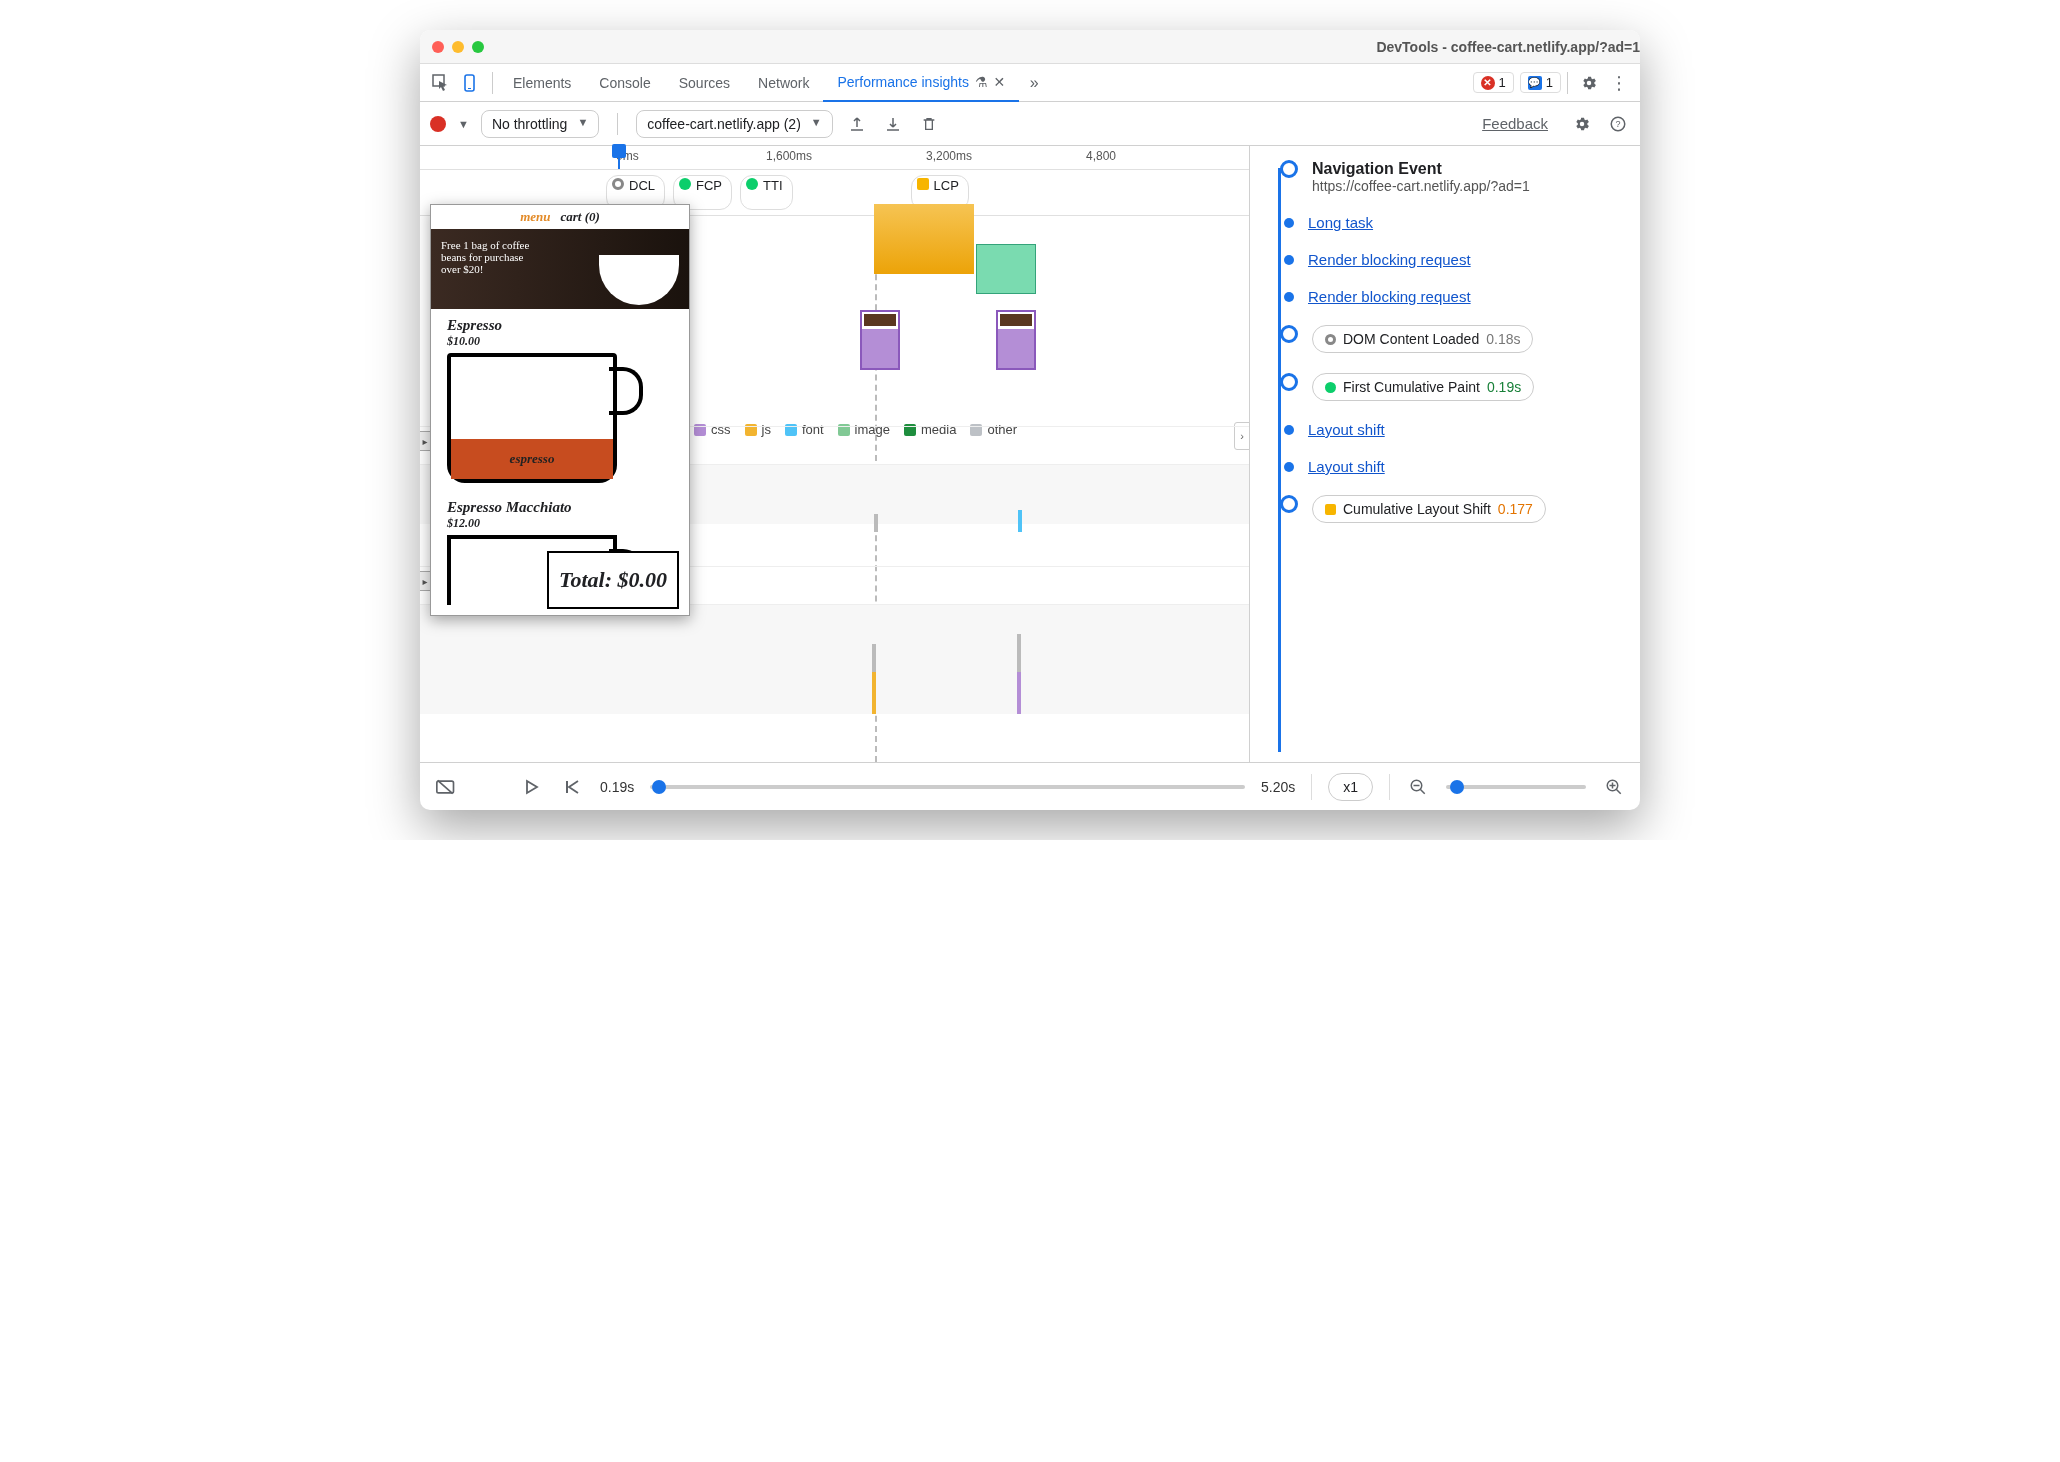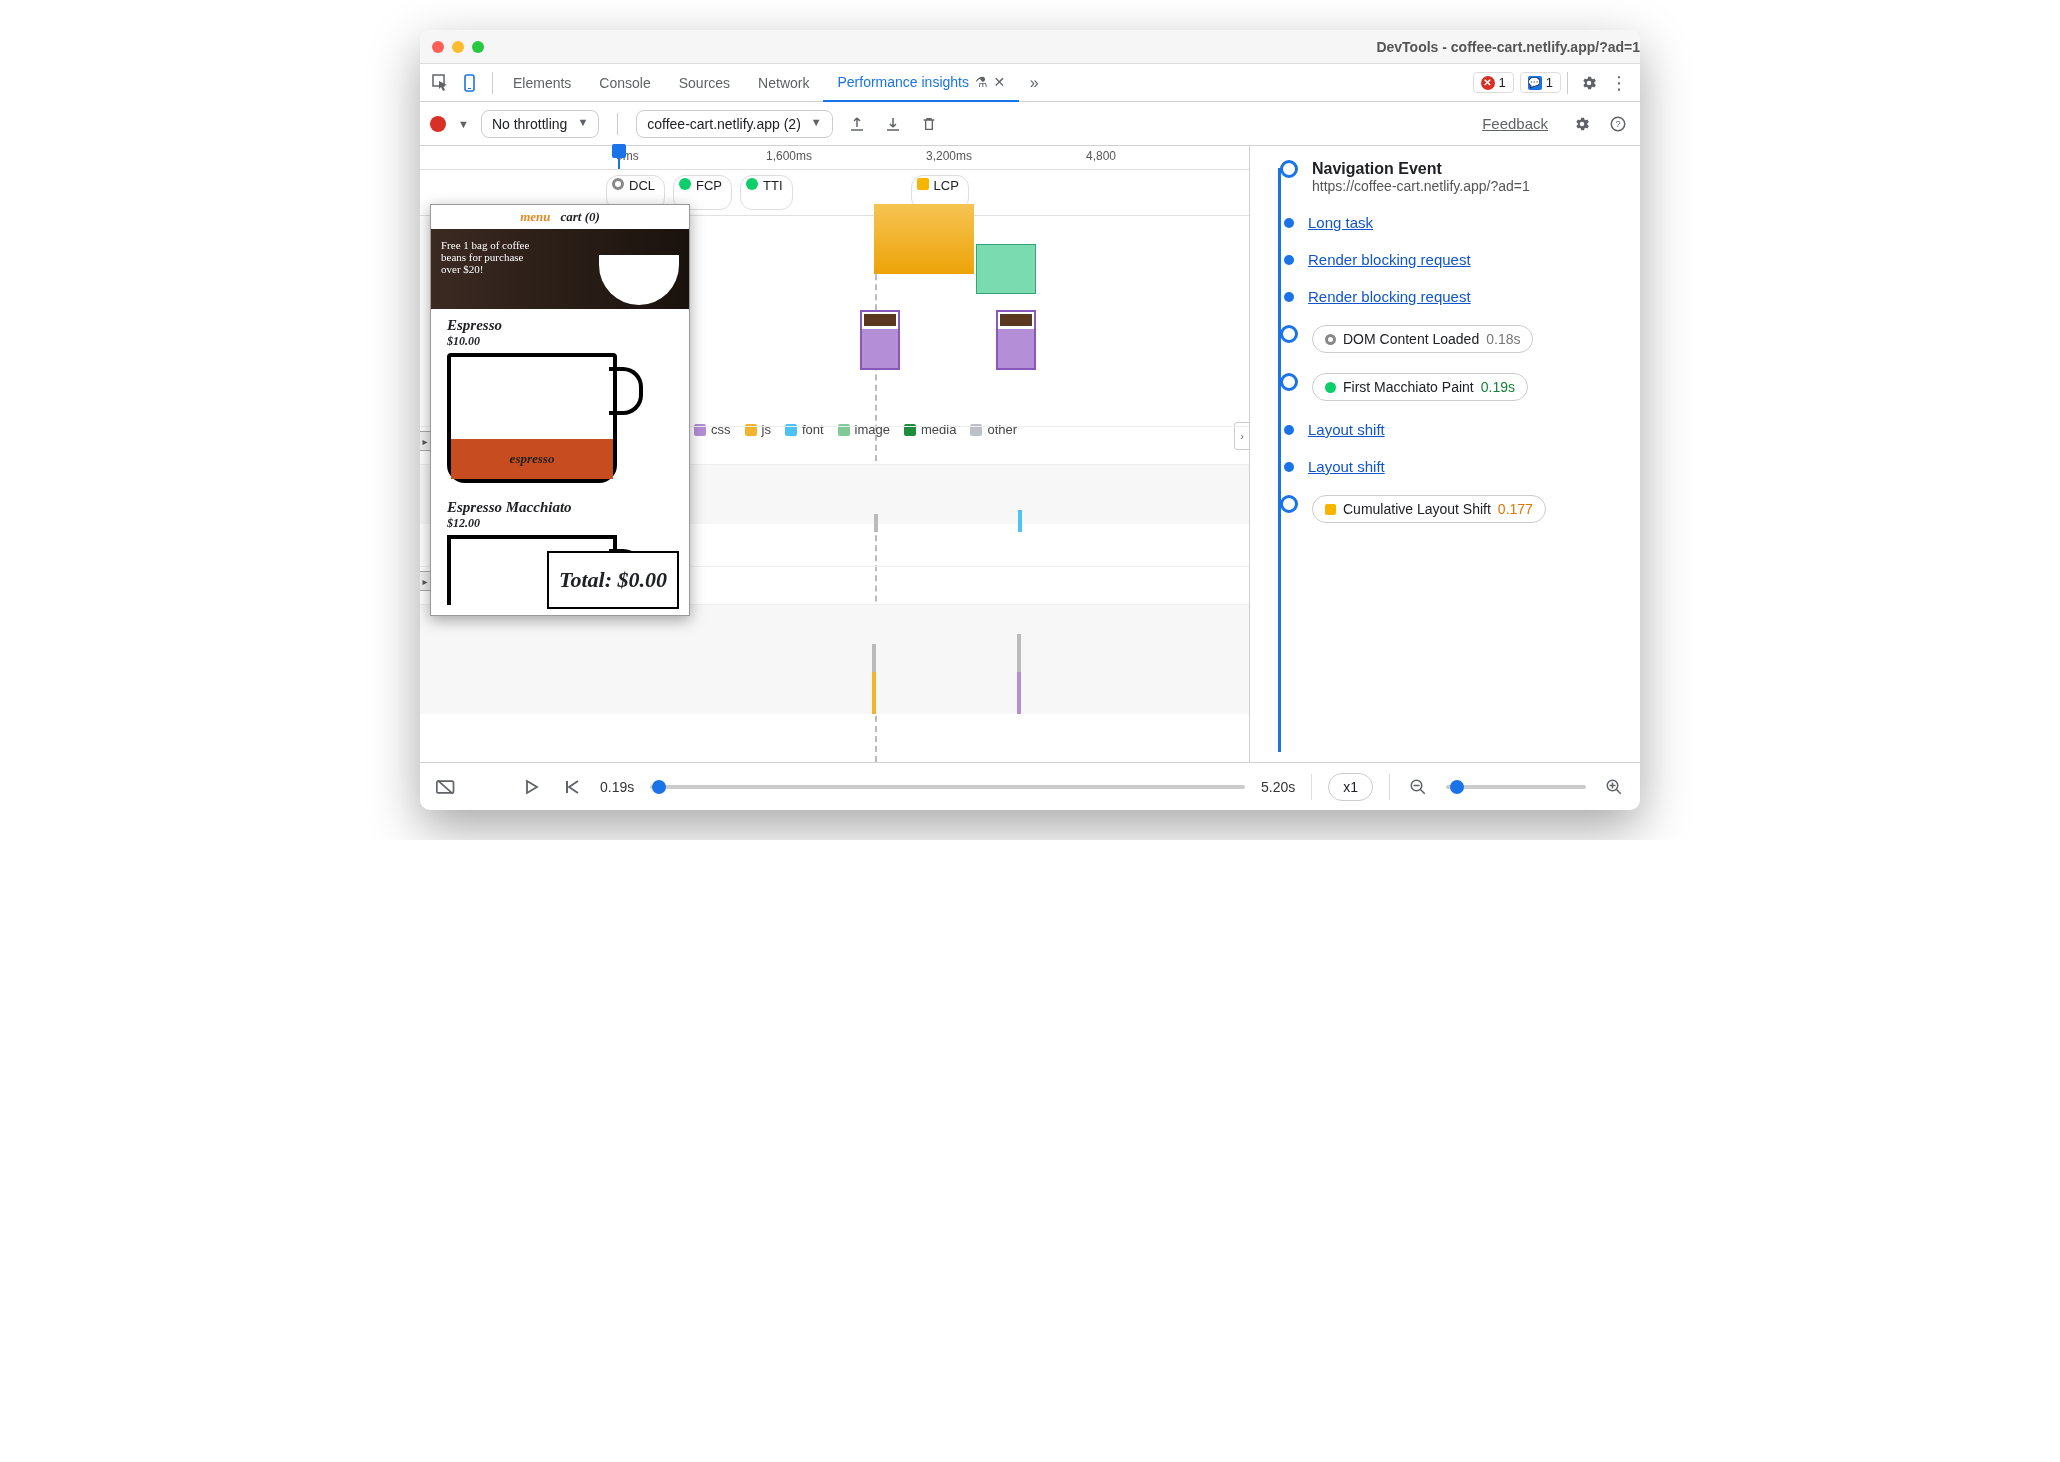--- a/index.html
+++ b/index.html
@@ -387,21 +387,21 @@
             <div class="pd" style="border:3px solid #888;background:#fff"></div>
             <span>DOM Content Loaded</span>
             <span class="tval">0.18s</span>
           </div>
         </div>
 
         <div class="trow">
           <div class="tmarker"></div>
           <div class="tpill">
             <div class="pd" style="background:#0cce6b"></div>
-            <span>First Macchiato Paint</span>
+            <span>First Cumulative Paint</span>
             <span class="tval g">0.19s</span>
           </div>
         </div>
 
         <div class="trow">
           <div class="tmarker small"></div>
           <a class="tlink">Layout shift</a>
         </div>
         <div class="trow">
           <div class="tmarker small"></div>

